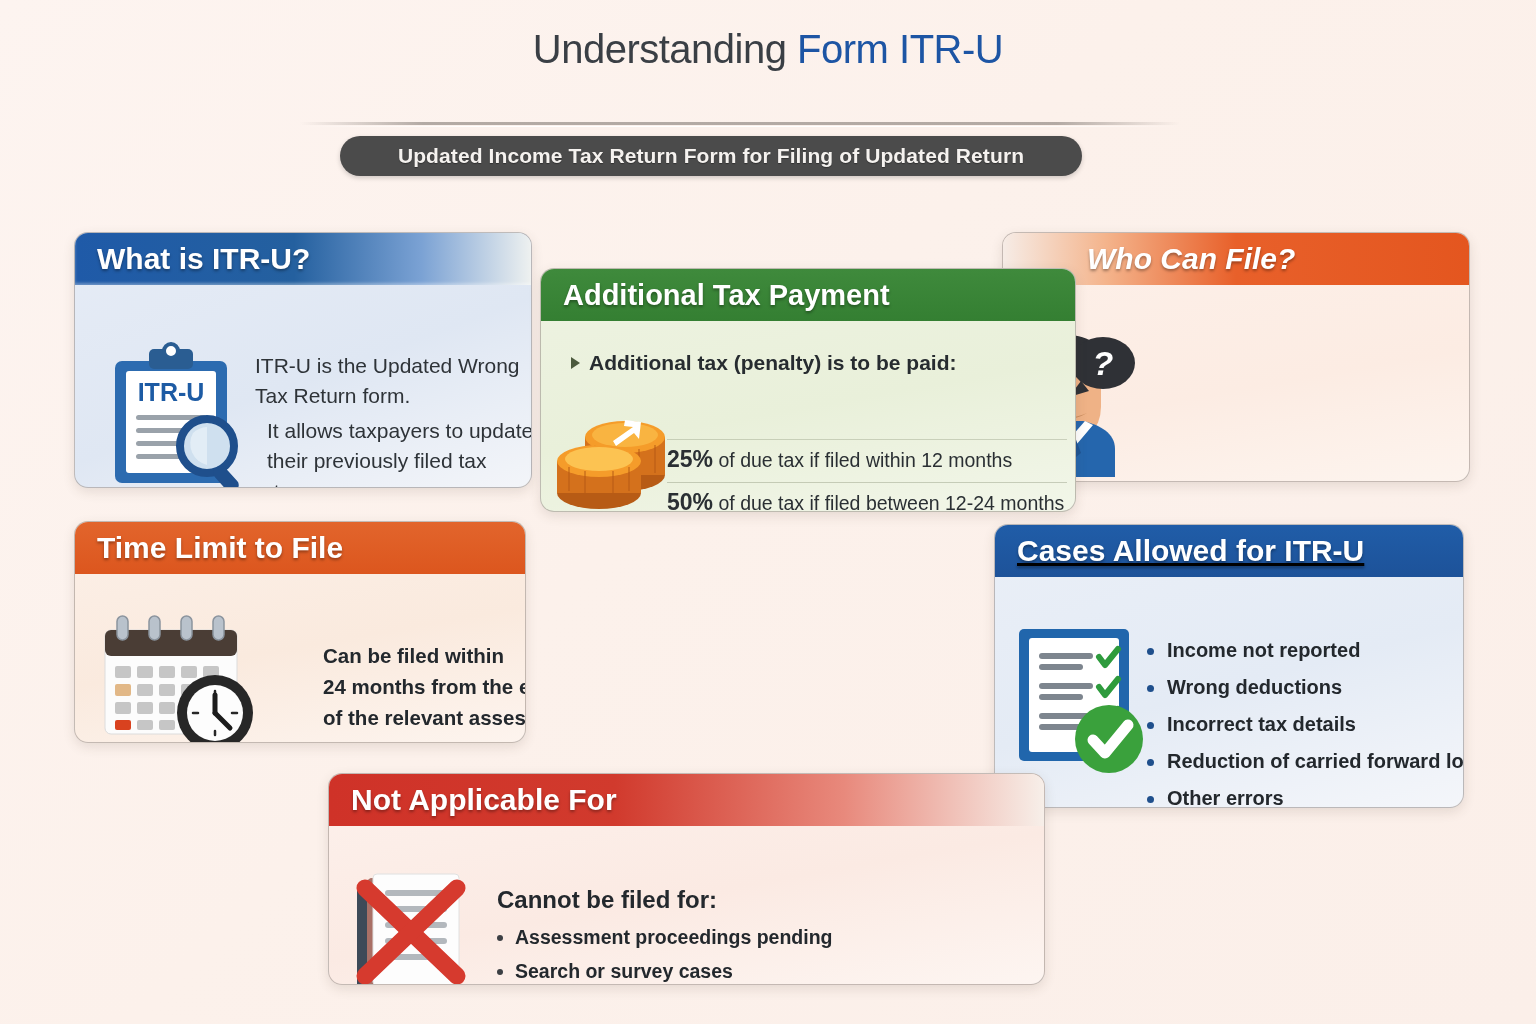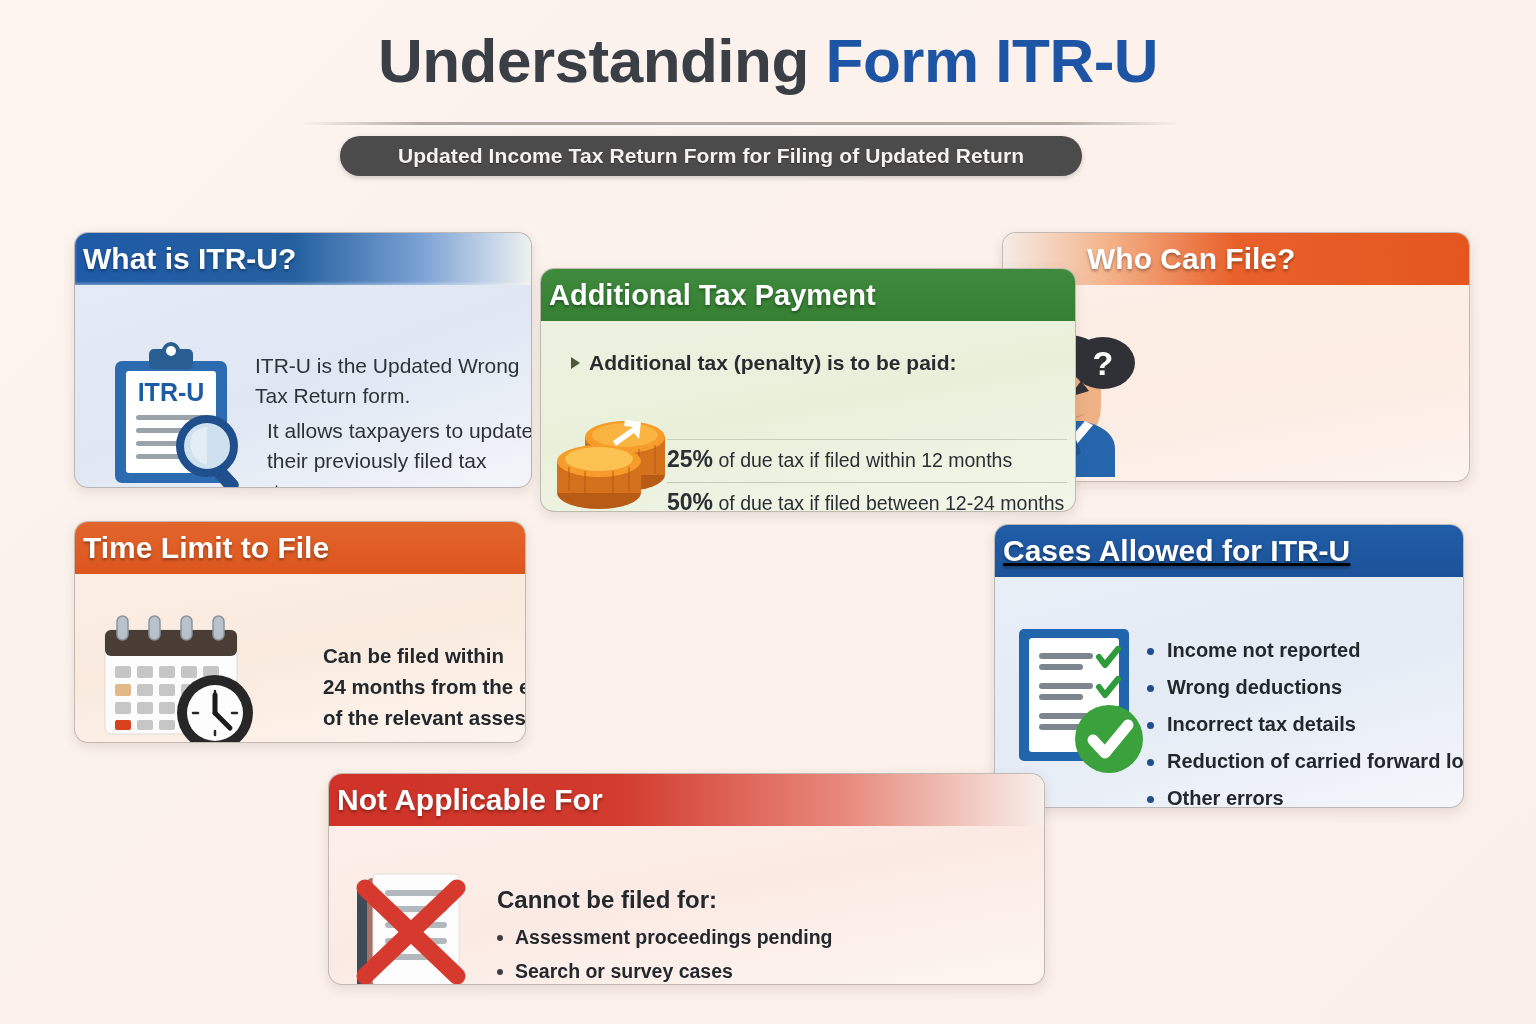--- a/index.html
+++ b/index.html
@@ -11,21 +11,21 @@
   }
   #stage {
     position: relative;
     width: 1536px; height: 1024px;
     background: linear-gradient(135deg, #fdf4f0 0%, #fcf1eb 45%, #fbefe9 100%);
   }
 
   
   #header-block { position: absolute; left: 0; top: 28px; width: 1536px; text-align: center; }
   #main-title {
-    font-size: 62px; font-weight: bold; letter-spacing: -0.5px;
+    font-size: 40px; font-weight: normal; letter-spacing: -0.5px;
     line-height: 1.05; white-space: nowrap;
   }
   #main-title .t-dark { color: #3a3f45; }
   #main-title .t-blue { color: #1d55a4; }
 
   #title-rule {
     position: absolute; left: 300px; top: 122px; width: 880px; height: 3px;
     background: linear-gradient(to right, rgba(120,110,105,0), #9b928c 14%, #9b928c 86%, rgba(120,110,105,0));
     opacity: .75;
   }
@@ -47,21 +47,21 @@
 
   
   .card {
     position: absolute;
     border-radius: 14px;
     border: 1px solid rgba(150,140,134,.55);
     box-shadow: 0 4px 12px rgba(80,60,50,.13);
     overflow: hidden;
   }
   .card-head {
-    height: 52px; display: flex; align-items: center; padding-left: 8px;
+    height: 52px; display: flex; align-items: center; padding-left: 22px;
   }
   .card-head h2 {
     font-size: 30px; font-weight: bold; color: #ffffff;
     text-shadow: 0 2px 3px rgba(0,0,0,.35);
     white-space: nowrap;
   }
   .card-body { position: relative; padding: 14px 18px; height: calc(100% - 52px); }
 
   
   #card-what {
@@ -77,20 +77,21 @@
     font-size: 21px; line-height: 1.45; color: #2e3338; font-weight: 500;
   }
   #card-what .body-text .l1 { display:block; }
   #card-what .body-text .l2 { display:block; }
   #card-what .body-text .p2 { display:block; margin-top: 4px; text-indent: 12px; }
 
   
   #card-who {
     left: 1002px; top: 232px; width: 468px; height: 250px;
     background: linear-gradient(170deg,#fdf0e9 0%, #fcece3 60%, #fdf4ee 100%);
+    font-style: italic;
   }
   #card-who .card-head {
     background: linear-gradient(to right, #f6ece6 0%, #f4b48c 22%, #e8602a 50%, #e4561f 100%);
     padding-left: 84px;
   }
   #card-who .body-text {
     position: absolute; left: 120px; top: 62px; width: 345px;
     font-size: 20.5px; line-height: 1.48; color: #23282d; font-weight: 600;
   }
 

